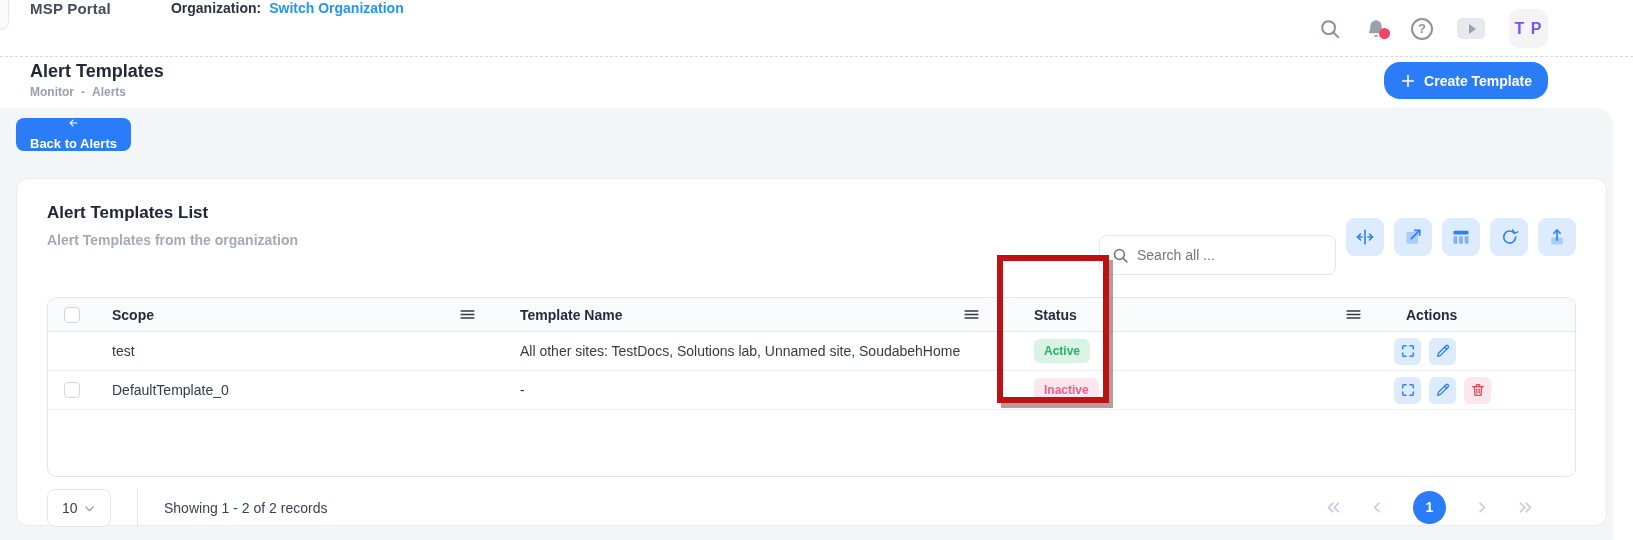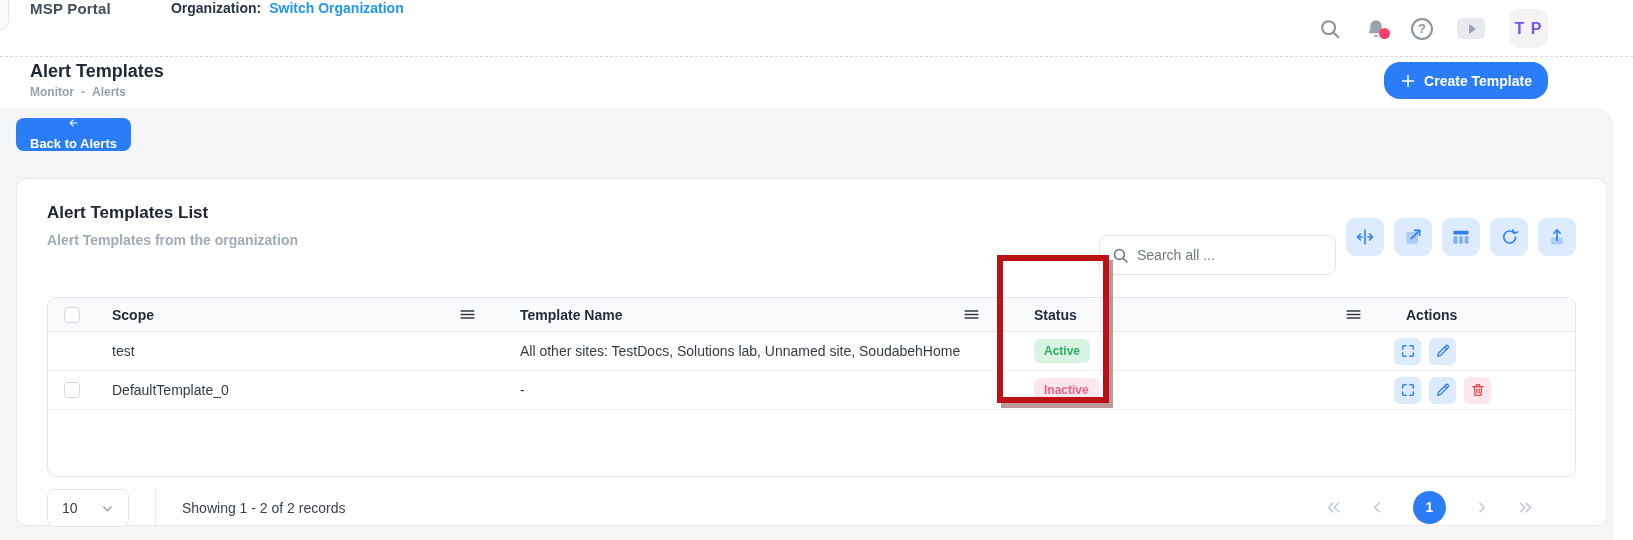--- a/index.html
+++ b/index.html
@@ -81,21 +81,21 @@
 
   .cell-actions { display:flex; gap:8px; padding-left:4px; }
   .act-btn { width:27px; height:27px; border:none; border-radius:6px; cursor:pointer;
              display:flex; align-items:center; justify-content:center; background:#dcebfd; }
   .act-btn svg { width:16px; height:16px; color:#2f7ff6; }
   .act-btn.danger { background:#fde7ea; }
   .act-btn.danger svg { color:#e5484d; }
 
   
   .card-footer { display:flex; align-items:center; margin-top:11px; position:relative; }
-  .page-size { width:82px; height:38px; border:1px solid #e3e6ec; border-radius:8px; background:#fff;
+  .page-size { width:64px; height:38px; border:1px solid #e3e6ec; border-radius:8px; background:#fff;
                display:flex; align-items:center; justify-content:space-between; padding:0 14px; cursor:pointer; }
   .page-size span { font-size:14px; color:#3a4150; }
   .page-size svg { width:13px; height:13px; color:#9aa1ae; }
   .footer-divider { width:1px; height:40px; background:#e6e8ee; margin-left:26px; }
   .showing-text { margin-left:26px; font-size:14px; color:#3a4150; }
   .pagination { position:absolute; right:42px; top:0; height:38px; display:flex; align-items:center; gap:27px; }
   .pg-nav { background:none; border:none; cursor:pointer; color:#c4cad6; display:flex; align-items:center; }
   .pg-nav svg { width:17px; height:17px; }
   .pg-current { width:33px; height:33px; border-radius:50%; border:none; background:#2b7cf7; color:#fff;
                 font-size:14px; font-weight:700; cursor:pointer; font-family:"Liberation Sans",sans-serif; }

